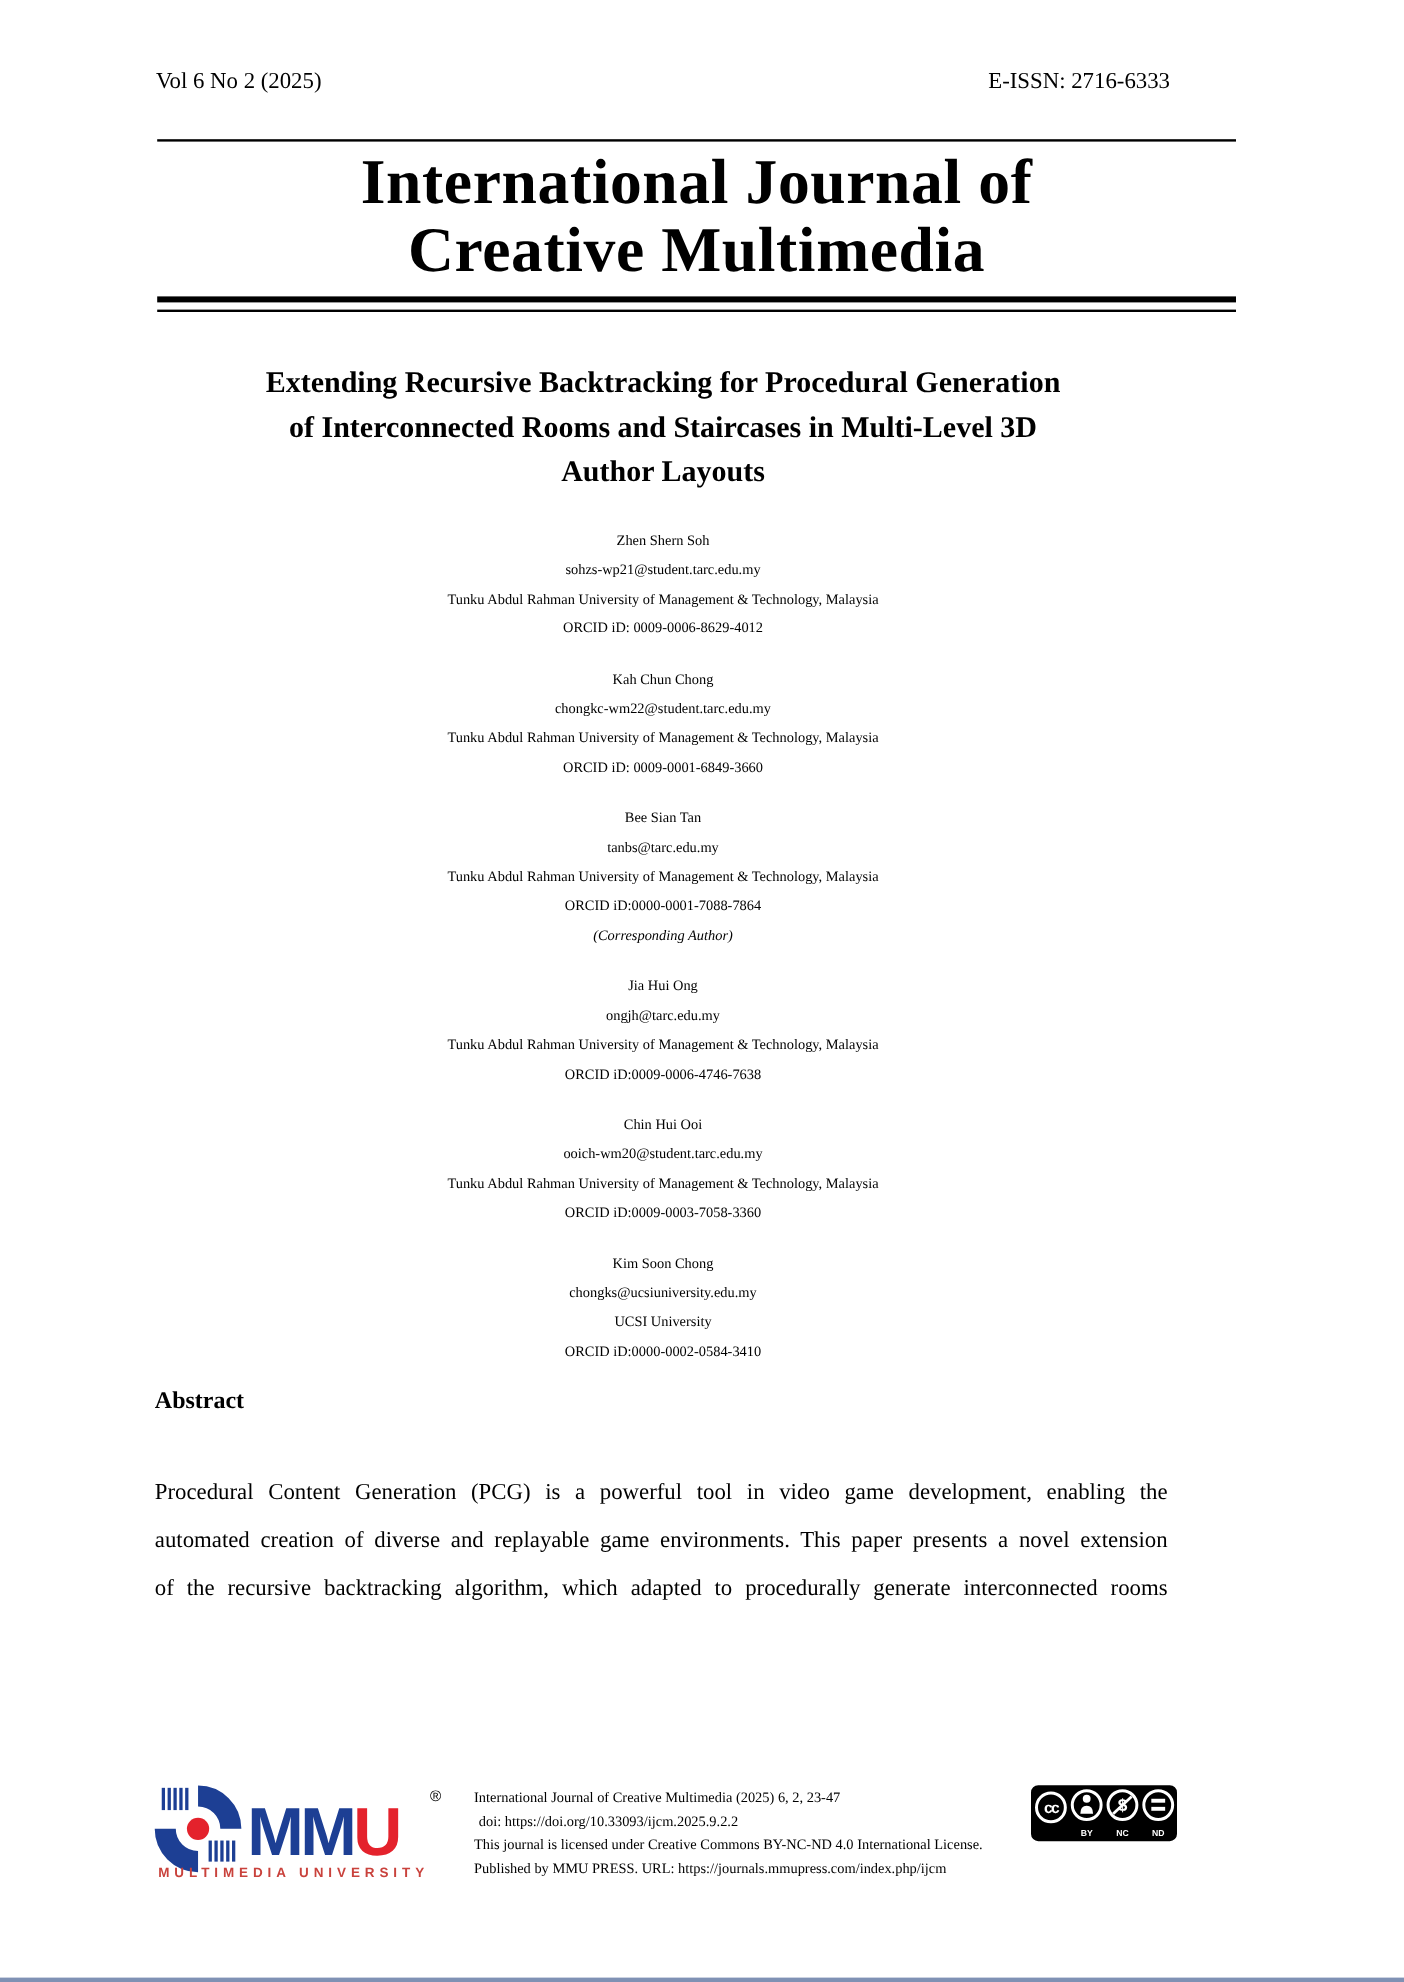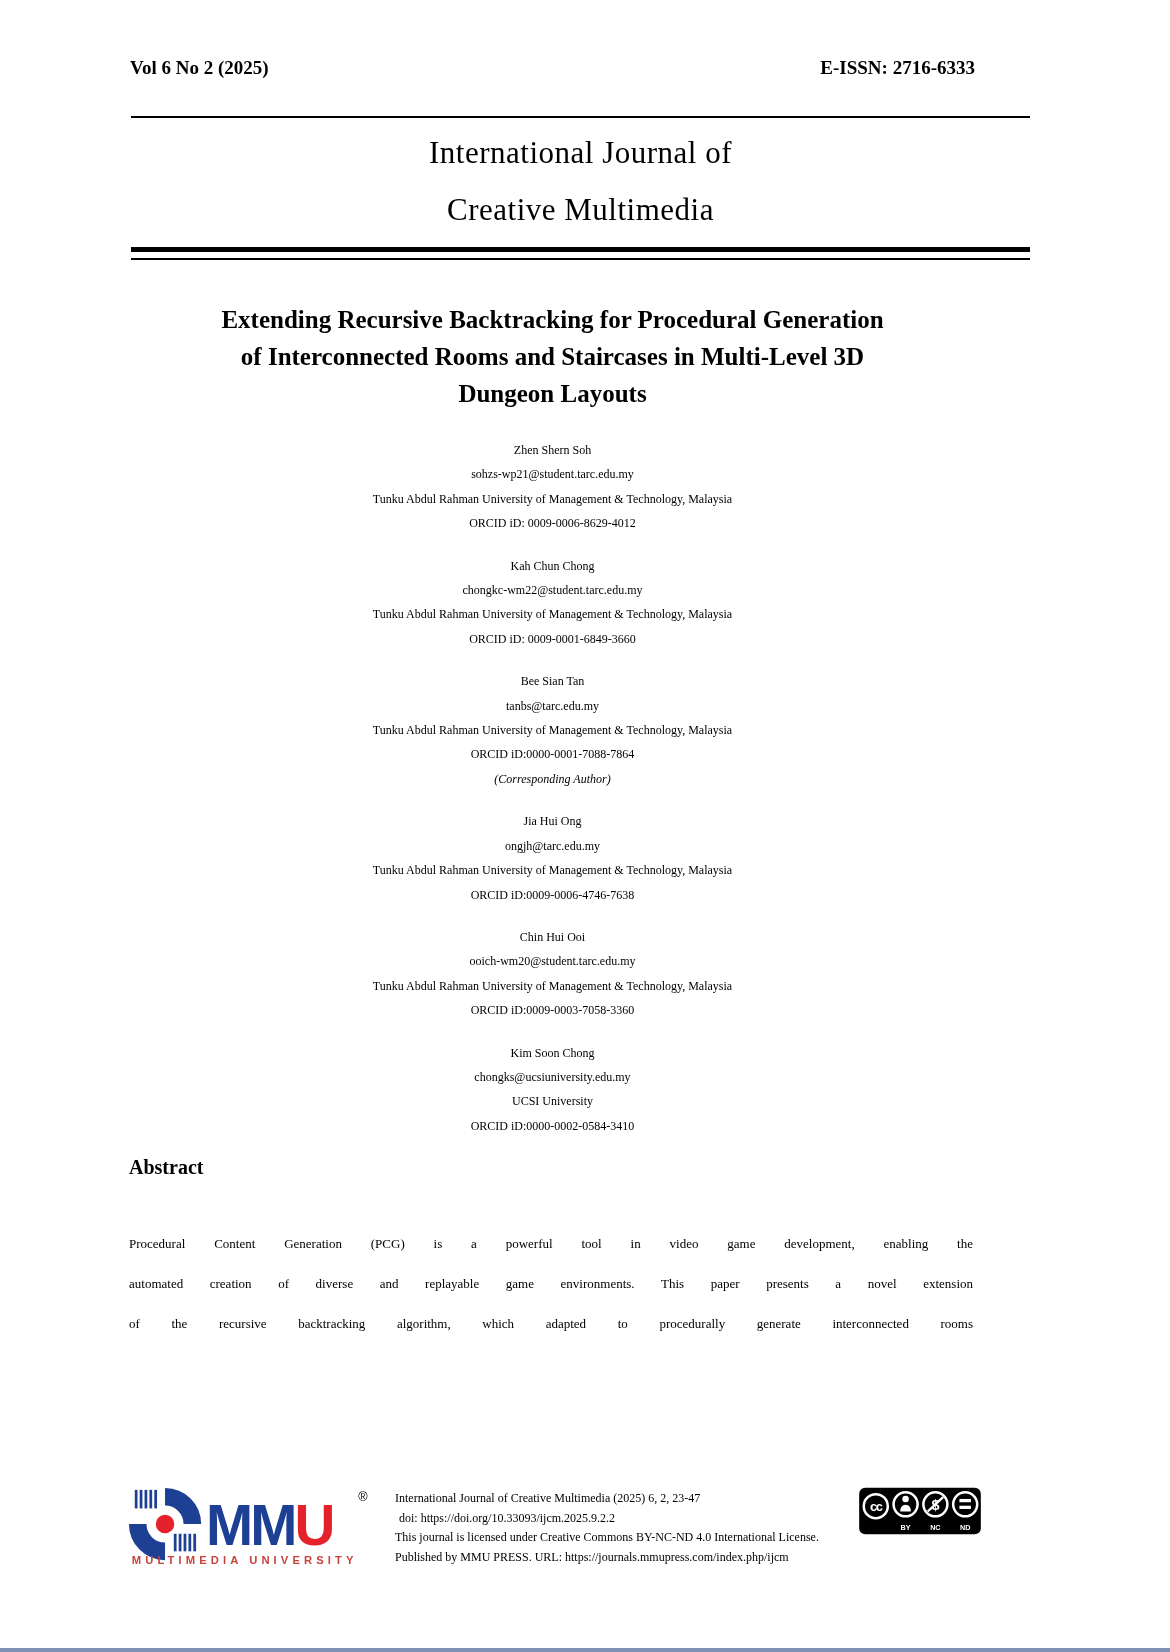--- a/index.html
+++ b/index.html
@@ -2,47 +2,47 @@
 <html><head>
 <meta charset="utf-8">
 <style>
   html,body { margin:0; padding:0; background:#ffffff; }
   .page {
     position:relative; width:1170px; height:1652px; background:#ffffff;
     font-family:"Liberation Serif", serif; color:#000; overflow:hidden;
   }
   .hdr {
     position:absolute; top:57px; left:130px; width:845px;
-    display:flex; justify-content:space-between; font-size:19px;font-weight:bold;
+    display:flex; justify-content:space-between; font-size:19px;
   }
   .rule { position:absolute; left:131px; width:899px; background:#000; }
   .rule-top   { top:116px; height:2px; }
   .rule-thick { top:247px; height:5px; }
   .rule-thin  { top:258px; height:2px; }
   .jtitle {
     position:absolute; left:131px; top:124px; width:899px; text-align:center;
-    font-size:31px; font-weight:normal; line-height:57px; letter-spacing:0.5px;
+    font-size:53px; font-weight:bold; line-height:57px; letter-spacing:0.5px;
   }
   .atitle {
     position:absolute; left:130px; top:301px; width:845px; text-align:center;
     font-size:25px; font-weight:bold; line-height:37px;
   }
   .authors {
     position:absolute; left:130px; top:438px; width:845px; text-align:center;
     font-size:12px; line-height:24.4px;
   }
   .author-group { margin-bottom:18px; }
   .author-note { font-style:italic; }
   .abs-head {
     position:absolute; left:129px; top:1156px;
     font-size:20px; font-weight:bold;
   }
   .abs-body {
     position:absolute; left:129px; top:1224px; width:844px;
-    font-size:13px; line-height:39.8px;
+    font-size:19px; line-height:39.8px;
   }
   .abs-line { text-align:justify; text-align-last:justify; }
   .footer-logo { position:absolute; left:126px; top:1483px; }
   .footer-text {
     position:absolute; left:395px; top:1489px; width:462px;
     font-size:12px; line-height:19.7px;
   }
   .footer-text .doi-line { padding-left:4px; }
   .cc-badge { position:absolute; left:857px; top:1486px; }
   .bottom-bar {
@@ -66,21 +66,21 @@
     <div>International Journal of</div>
     <div>Creative Multimedia</div>
   </div>
 
   <div class="rule rule-thick"></div>
   <div class="rule rule-thin"></div>
 
   <div class="atitle">
     <div>Extending Recursive Backtracking for Procedural Generation</div>
     <div>of Interconnected Rooms and Staircases in Multi-Level 3D</div>
-    <div>Dungeon Layouts</div>
+    <div>Author Layouts</div>
   </div>
 
   <div class="authors">
 
     <div class="author-group">
       <div>Zhen Shern Soh</div>
       <div>sohzs-wp21@student.tarc.edu.my</div>
       <div>Tunku Abdul Rahman University of Management &amp; Technology, Malaysia</div>
       <div>ORCID iD: 0009-0006-8629-4012</div>
     </div>

